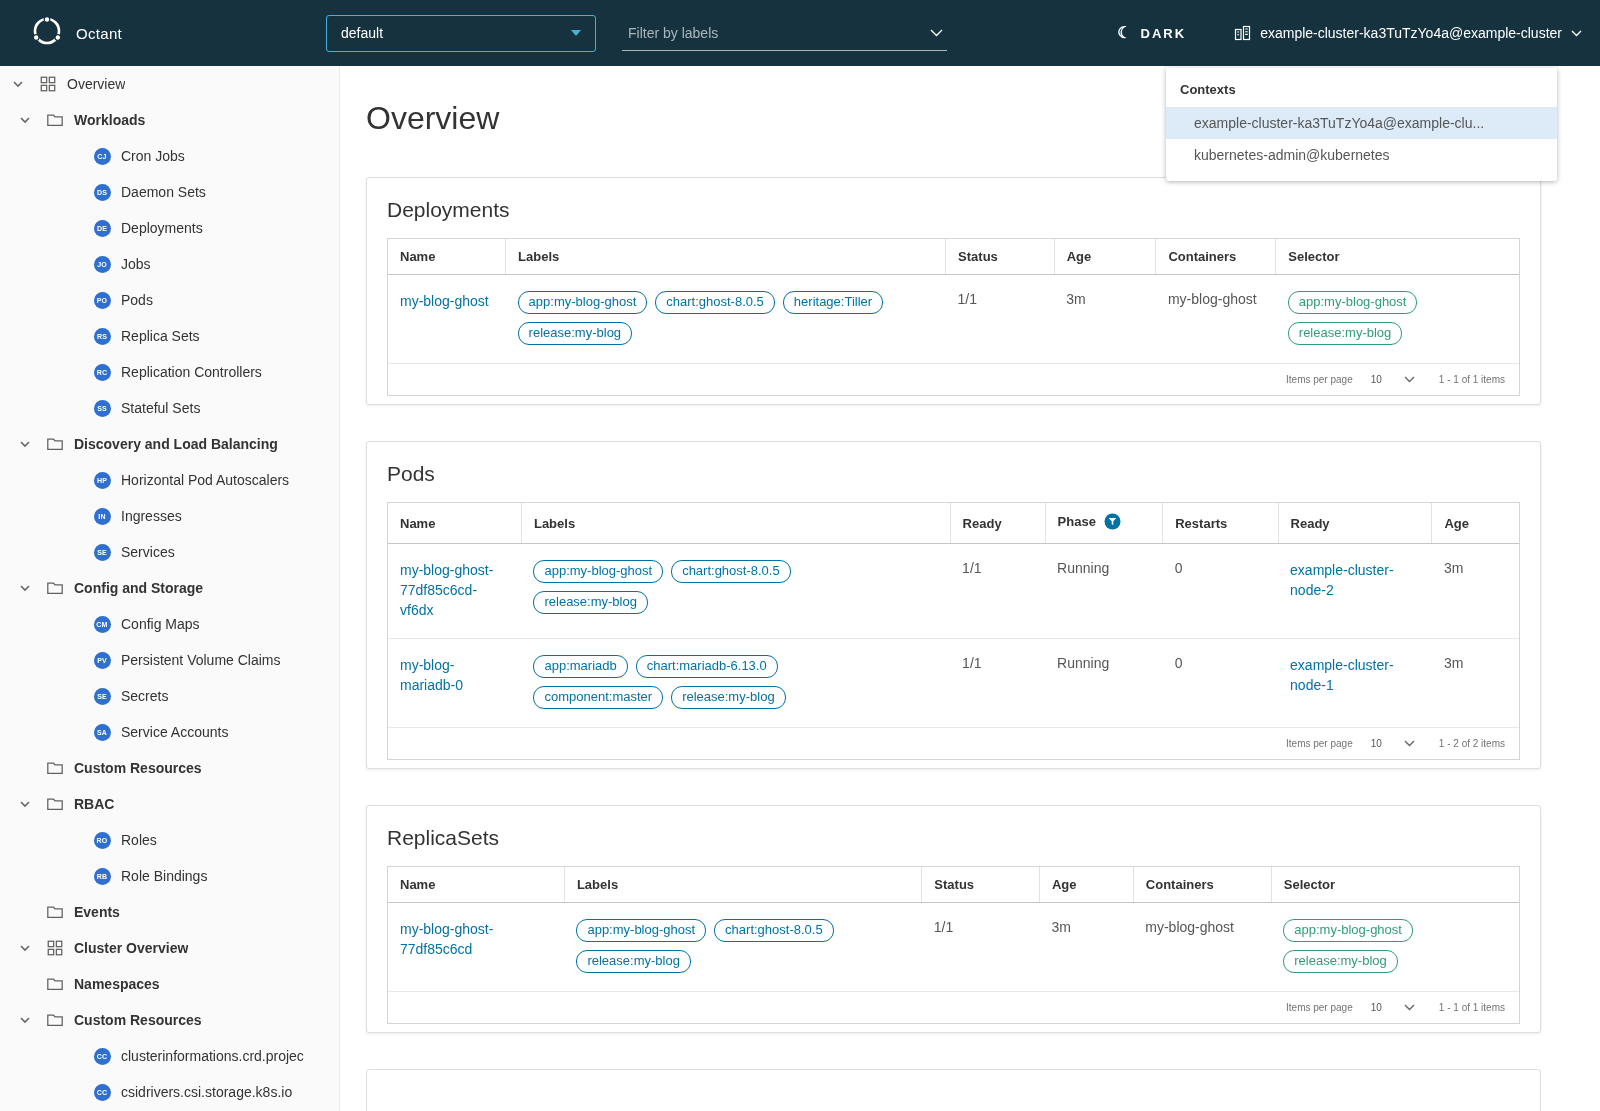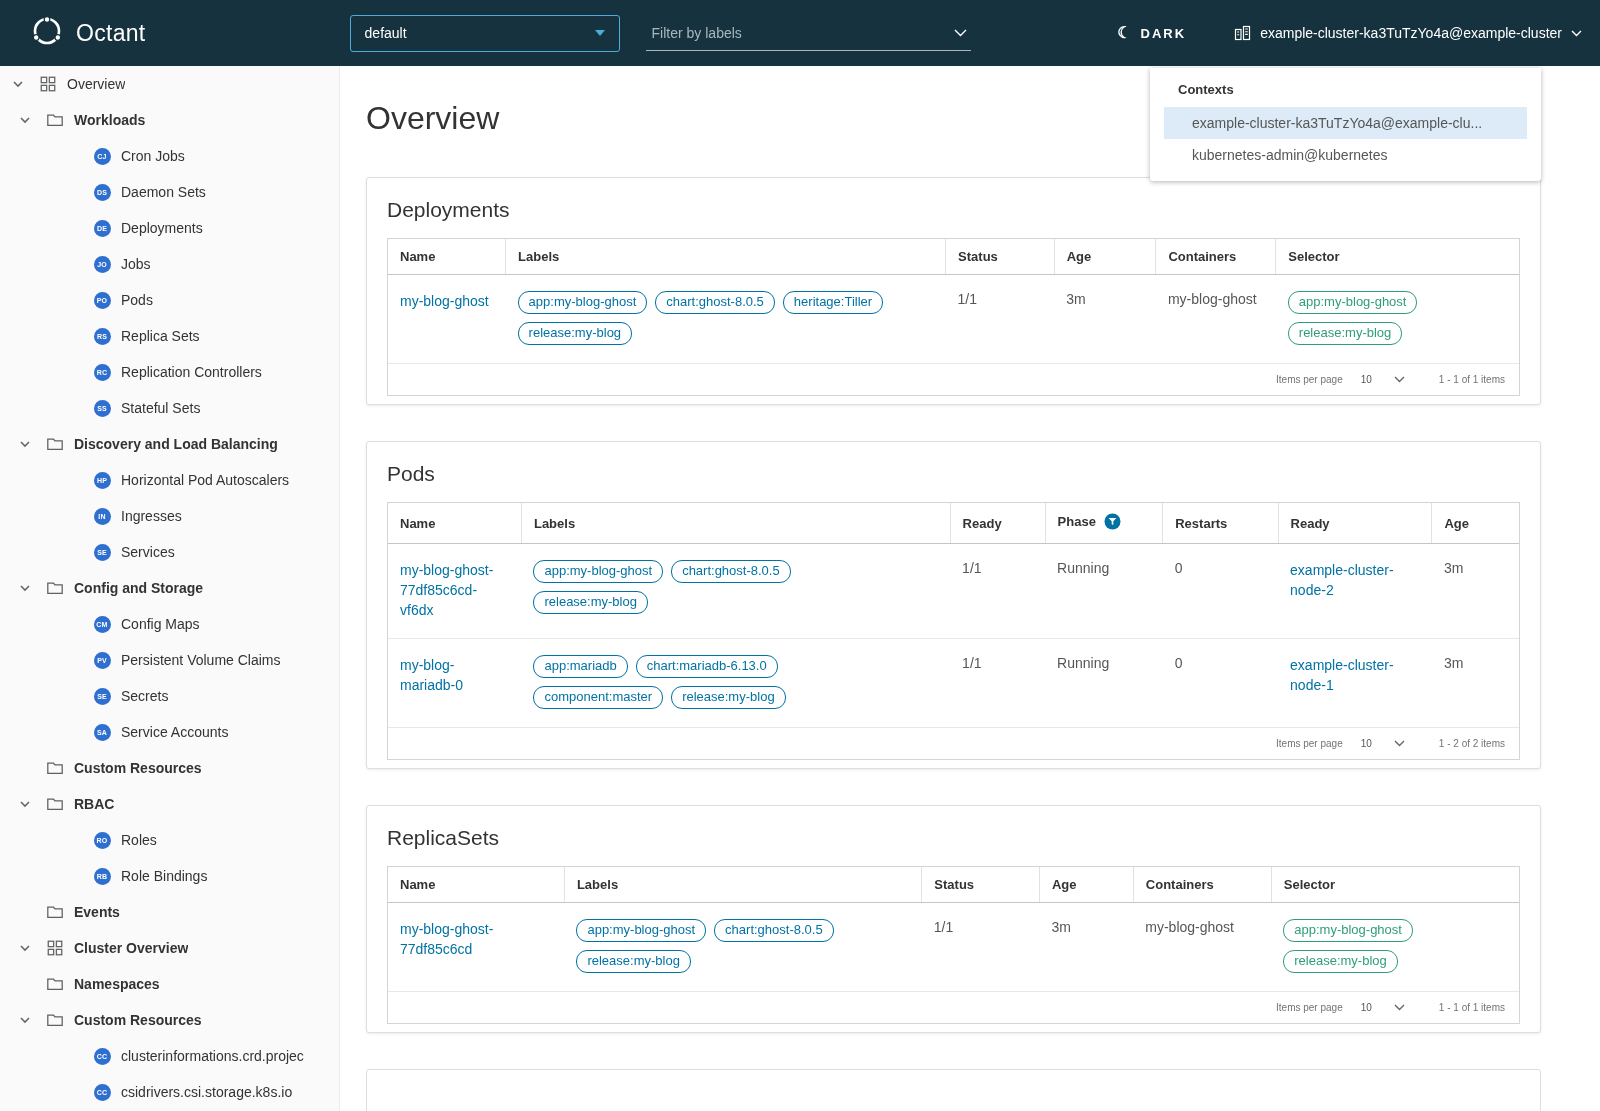--- a/index.html
+++ b/index.html
@@ -18,21 +18,21 @@
     --resource-icon-blue:#2e6fd0;
   }
 
   
   .topbar{
     position:relative; height:66px; background:var(--header-bg);
     display:flex; align-items:center; padding:0 18px 0 30px; color:#fff;
     z-index:20;
   }
   .brand{ display:flex; align-items:center; gap:12px; }
-  .brand-name{ font-size:23px; letter-spacing:.3px; }
+  .brand-name{ font-size:15px; letter-spacing:.3px; }
   .ns-select{
     margin-left:204px; width:270px; height:37px;
     border:1px solid #49afd9; border-radius:3px;
     display:flex; align-items:center; justify-content:space-between;
     padding:0 14px; font-size:14px; color:#fff; cursor:pointer;
   }
   .tri-down{ width:0; height:0; border-left:5px solid transparent; border-right:5px solid transparent; border-top:6px solid #49afd9; }
   .label-filter{
     margin-left:26px; width:325px; height:36px;
     border-bottom:1px solid rgba(255,255,255,.65);
@@ -51,23 +51,23 @@
   }
   .moon{ font-size:16px; line-height:1; letter-spacing:0; }
   .context{
     display:flex; align-items:center; gap:9px; margin-left:42px;
     font-size:14px; cursor:pointer; max-width:420px;
   }
   .context .ctx-text{ white-space:nowrap; }
 
   
   .context-menu{
-    position:absolute; top:68px; right:59px; width:391px;
+    position:absolute; top:68px; right:43px; width:391px;
     background:#fff; box-shadow:0 1px 5px rgba(0,0,0,.3);
-    padding:12px 14px 10px; z-index:30; border-radius:0 0 3px 3px;
+    padding:12px 0 10px; z-index:30; border-radius:0 0 3px 3px;
   }
   .ctx-title{ font-size:13px; font-weight:700; color:#333; padding:2px 14px 10px; }
   .ctx-item{
     display:block; height:32px; line-height:32px;
     padding:0 14px 0 28px; font-size:14px; color:#565656; cursor:pointer;
     white-space:nowrap; overflow:hidden; text-overflow:ellipsis;
   }
   .ctx-item.active{ background:var(--highlight-bg); }
 
   
@@ -128,21 +128,21 @@
     white-space:nowrap;
   }
   .tag.selector{ border-color:var(--selector-teal); color:var(--selector-teal); }
   .funnel{ margin-left:8px; vertical-align:-4px; display:inline-block; }
 
   .grid-footer{
     display:flex; justify-content:flex-end; align-items:center;
     padding:10px 14px; font-size:10px; color:#737373;
   }
   .page-size{ display:flex; align-items:center; gap:22px; margin-left:18px; color:#565656; cursor:pointer; }
-  .range{ margin-left:34px; }
+  .range{ margin-left:24px; }
 
   .card-sliver{ height:46px; box-shadow:none; margin-bottom:0; }
 </style>
 </head>
 <body>
 
 <header class="topbar">
   <div class="brand">
     <span>
       <svg width="34" height="34" viewBox="0 0 34 34">

